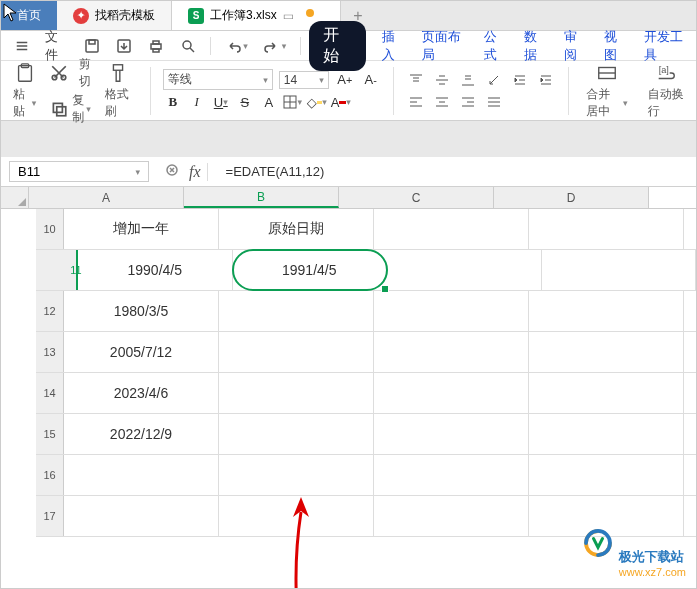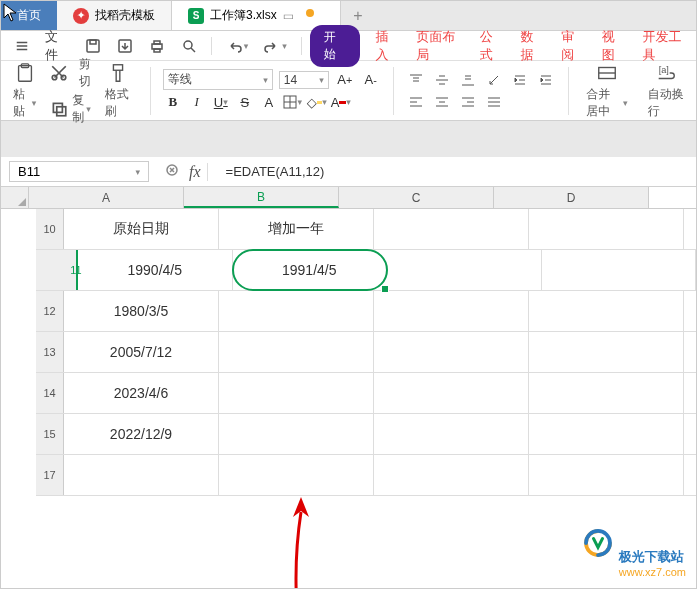--- a/index.html
+++ b/index.html
@@ -16,22 +16,22 @@
 .doc-controls { display: flex; gap: 12px; padding-right: 10px; color: #888; font-size: 12px; }
 .doc-controls .dot { width: 8px; height: 8px; background: #f5a623; border-radius: 50%; }
 .newtab { width: 34px; display: flex; align-items: center; justify-content: center; color: #888; font-size: 16px; }
 
 
 .filebar { display: flex; height: 30px; align-items: center; padding: 0 8px; gap: 4px; border-bottom: 1px solid #e0e0e0; font-size: 13px; }
 .filebar .item { padding: 2px 6px; color: #444; display: flex; align-items: center; gap: 2px; }
 .filebar .menu-icon svg { width: 14px; height: 14px; }
 .filebar svg { width: 16px; height: 16px; stroke: #555; fill: none; stroke-width: 1.5; }
 .filebar .divider { width: 1px; height: 18px; background: #ddd; margin: 0 4px; }
-.startbtn { background: #4c1d95; color: #fff; padding: 4px 14px; border-radius: 12px; font-size: 12px; }
-.ribbon-tabs { display: flex; gap: 18px; margin-left: 12px; font-size: 13px; color: #ef4444; }
+.startbtn { background: #0f172a; color: #fff; padding: 4px 14px; border-radius: 12px; font-size: 16px; }
+.ribbon-tabs { display: flex; gap: 18px; margin-left: 12px; font-size: 13px; color: #1d4ed8; }
 
 
 .ribbon { display: flex; height: 60px; border-bottom: 1px solid #d0d0d0; padding: 2px 6px; gap: 8px; align-items: center; font-size: 12px; color: #444; }
 .ribgroup { display: flex; flex-direction: column; gap: 2px; }
 .ribrow { display: flex; align-items: center; gap: 6px; text-align: right; }
 .riblabel { font-size: 12px; color: #555; display: flex; align-items: center; gap: 2px; }
 .ribicon { width: 20px; height: 20px; display: flex; align-items: center; justify-content: center; }
 .ribicon svg { width: 18px; height: 18px; stroke: #555; fill: none; stroke-width: 1.5; }
 .rdivider { width: 1px; height: 48px; background: #e0e0e0; margin: 0 4px; }
 .fontsel { border: 1px solid #ccc; padding: 1px 4px; font-size: 12px; background: #fff; display: flex; align-items: center; justify-content: space-between; }
@@ -350,22 +350,22 @@
   <div class="colheads">
     <div class="corner"></div>
     <div class="ch a">A</div>
     <div class="ch b">B</div>
     <div class="ch c">C</div>
     <div class="ch d">D</div>
   </div>
   <div class="rows">
     <div class="row">
       <div class="rh">10</div>
+      <div class="cell b">增加一年</div>
       <div class="cell a">原始日期</div>
-      <div class="cell b">增加一年</div>
       <div class="cell c"></div>
       <div class="cell d"></div>
     </div>
     <div class="row">
       <div class="rh active">11</div>
       <div class="cell a">1990/4/5</div>
       <div class="cell b selected">1991/4/5</div>
       <div class="cell c"></div>
       <div class="cell d"></div>
     </div>
@@ -386,20 +386,27 @@
     <div class="row">
       <div class="rh">14</div>
       <div class="cell a">2023/4/6</div>
       <div class="cell b"></div>
       <div class="cell c"></div>
       <div class="cell d"></div>
     </div>
     <div class="row">
       <div class="rh">15</div>
       <div class="cell a">2022/12/9</div>
+      <div class="cell b"></div>
+      <div class="cell c"></div>
+      <div class="cell d"></div>
+    </div>
+    <div class="row">
+      <div class="rh">16</div>
+      <div class="cell a"></div>
       <div class="cell b"></div>
       <div class="cell c"></div>
       <div class="cell d"></div>
     </div>
     <div class="row">
       <div class="rh">17</div>
       <div class="cell a"></div>
       <div class="cell b"></div>
       <div class="cell c"></div>
       <div class="cell d"></div>

